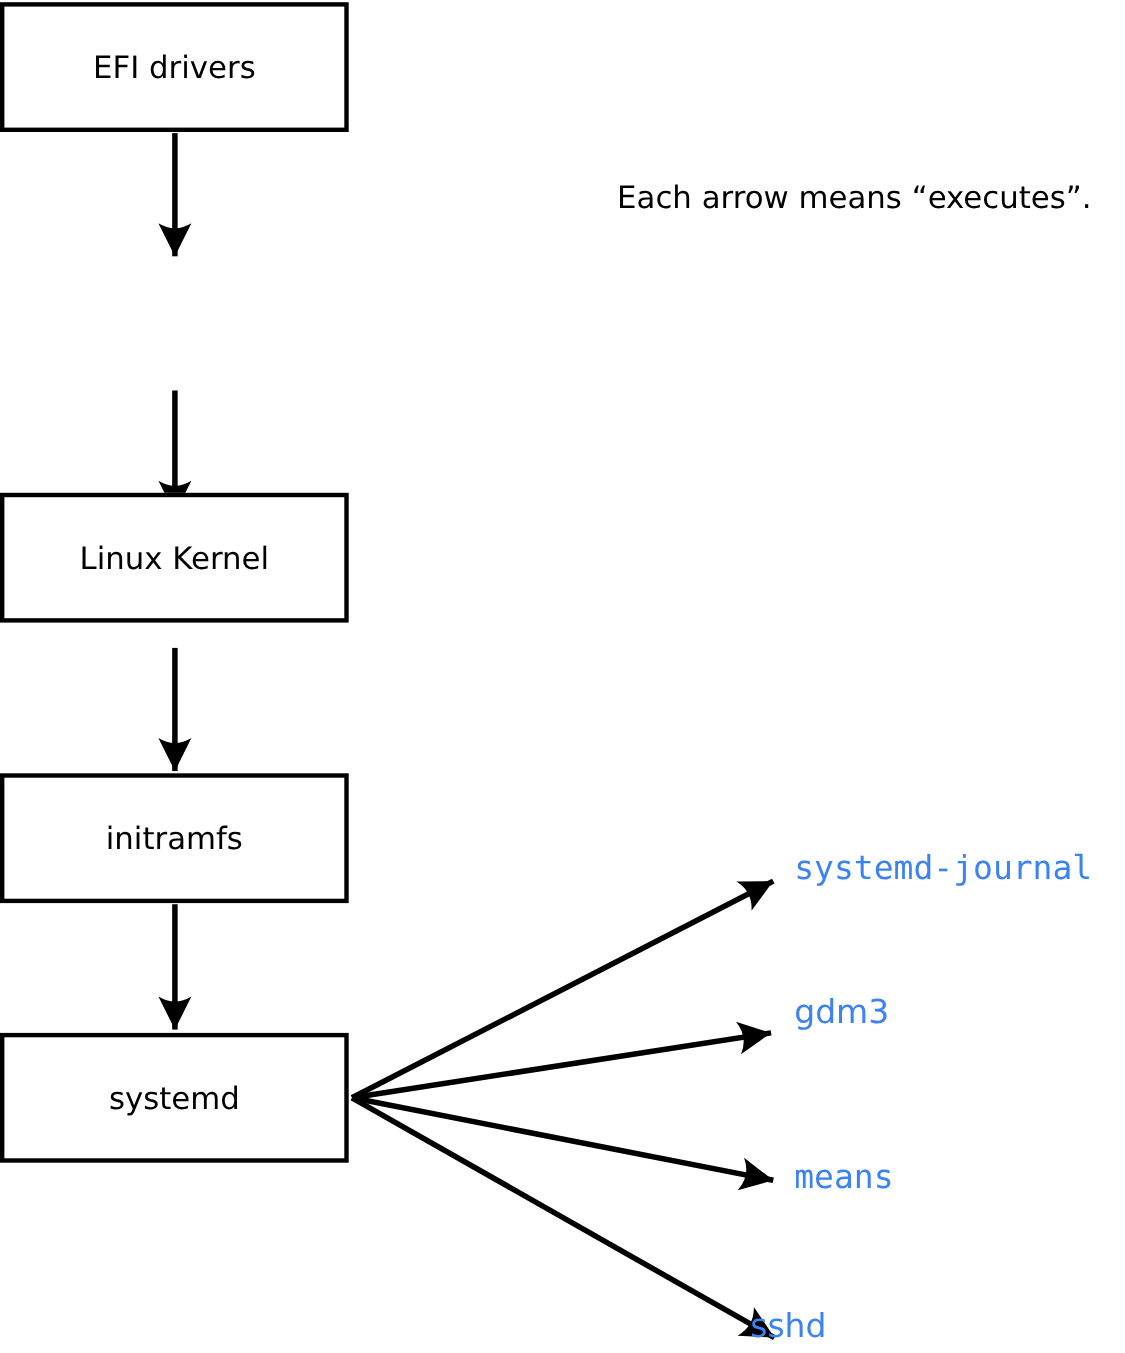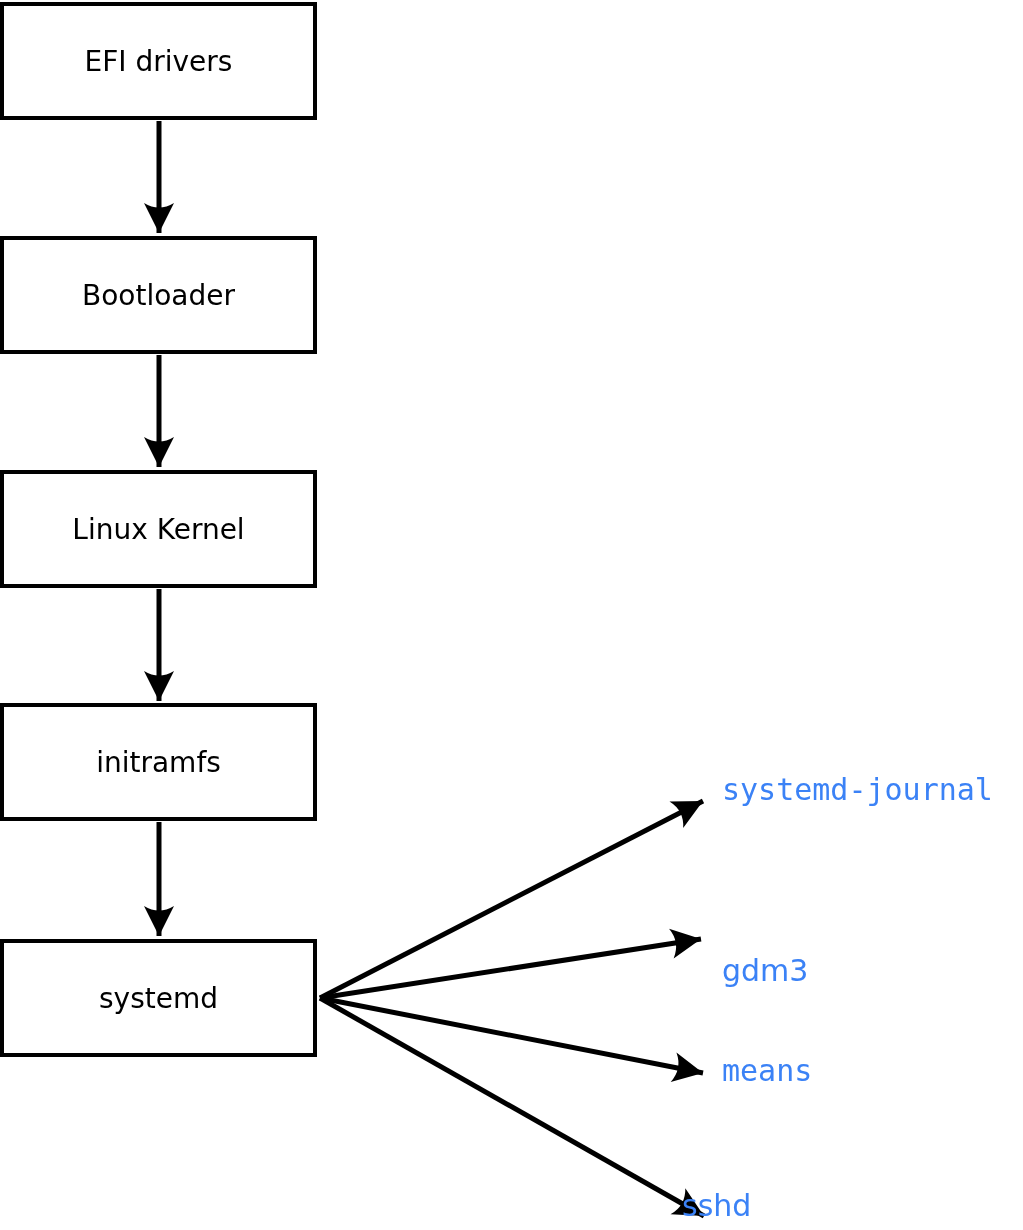--- a/index.html
+++ b/index.html
@@ -79,24 +79,24 @@
     <line x1="159" y1="589" x2="159" y2="701" stroke="#000000" stroke-width="5" marker-end="url(#ah)"></line>
     <line x1="159" y1="822" x2="159" y2="936" stroke="#000000" stroke-width="5" marker-end="url(#ah)"></line>
 
     <line x1="320" y1="998" x2="703" y2="801" stroke="#000000" stroke-width="5" marker-end="url(#ah)"></line>
     <line x1="320" y1="998" x2="701" y2="939" stroke="#000000" stroke-width="5" marker-end="url(#ah)"></line>
     <line x1="320" y1="998" x2="703" y2="1073" stroke="#000000" stroke-width="5" marker-end="url(#ah)"></line>
     <line x1="320" y1="998" x2="704" y2="1216" stroke="#000000" stroke-width="5" marker-end="url(#ah)"></line>
   </svg>
 
   <div class="box" style="top:2px">EFI drivers</div>
-  <div class="box" style="top:236px">Bootloader</div>
-  <div class="box" style="top:470px">Linux Kernel</div>
+  <div class="box" style="top:448px">Linux Kernel</div>
   <div class="box" style="top:703px">initramfs</div>
   <div class="box" style="top:939px">systemd</div>
 
+  <div class="annotation">Each arrow means “executes”.</div>
 
   <div class="tlabel mono" style="left:722px; top:773px">systemd-journal</div>
-  <div class="tlabel sans" style="left:722px; top:954px">gdm3</div>
+  <div class="tlabel sans" style="left:722px; top:904px">gdm3</div>
   <div class="tlabel mono" style="left:722px; top:1054px">means</div>
   <div class="tlabel sans" style="left:682px; top:1189px">sshd</div>
 
 </div>
 
 </body></html>

